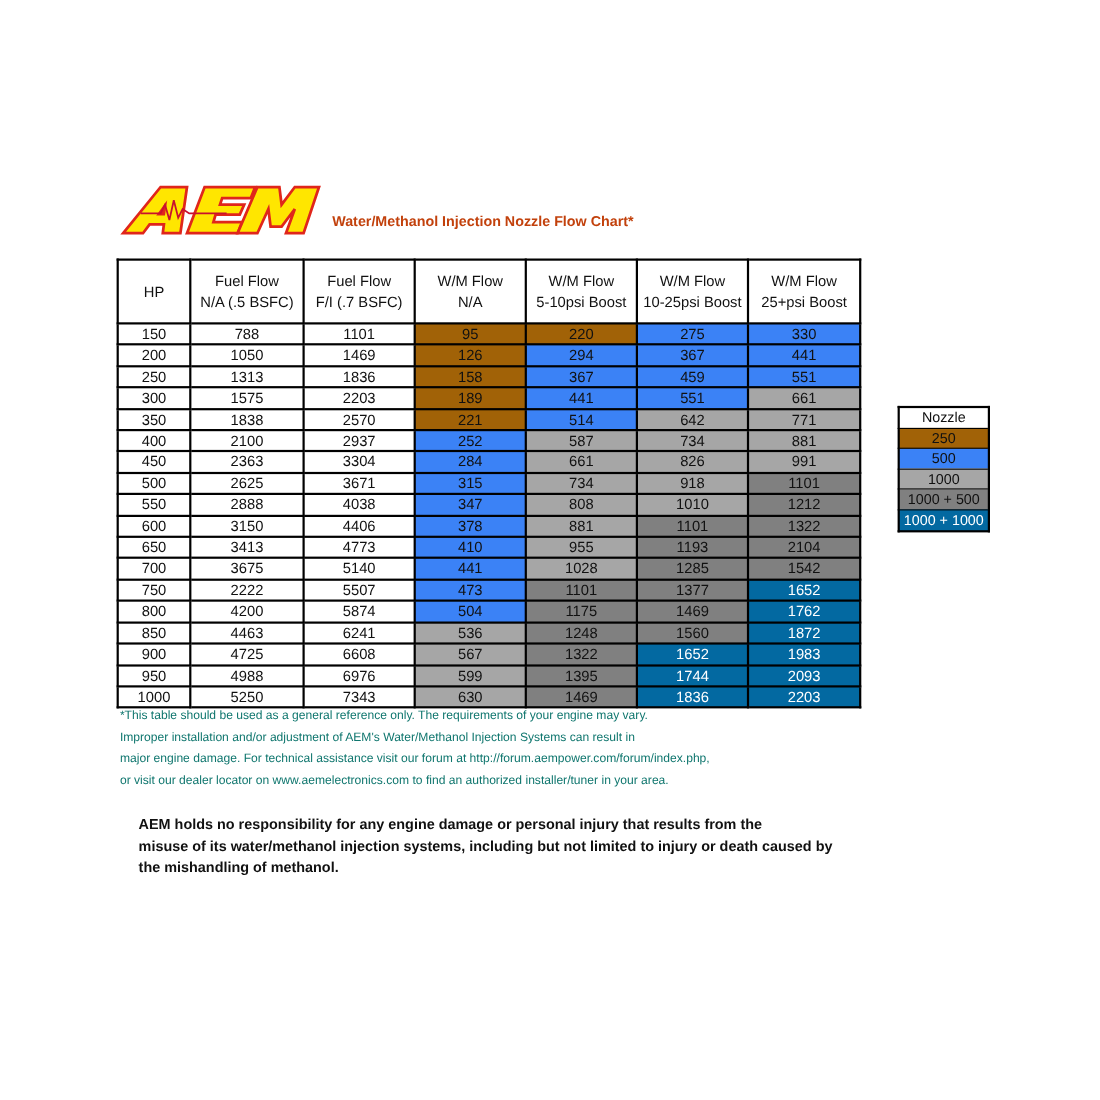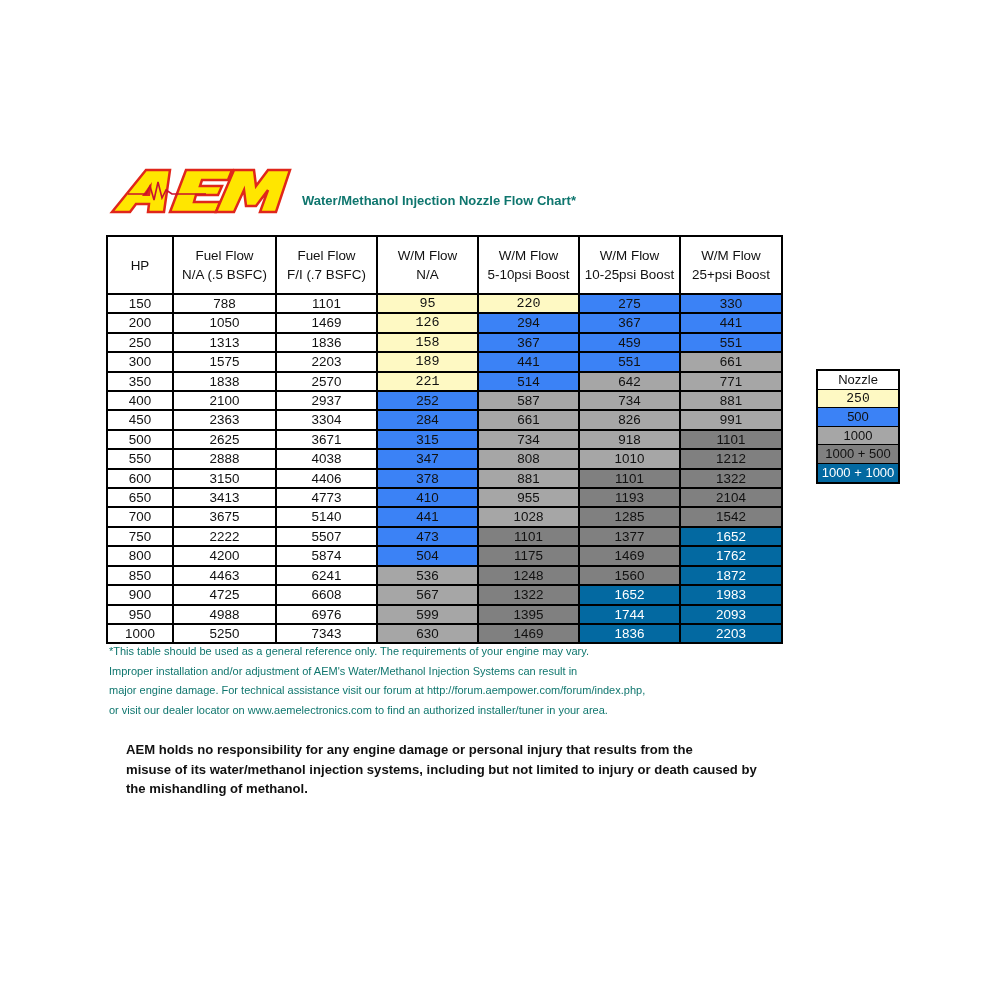--- a/index.html
+++ b/index.html
@@ -1,31 +1,31 @@
 <!DOCTYPE html>
 <html><head>
 <meta charset="utf-8">
 <style>
   html, body { margin:0; padding:0; background:#ffffff; }
   body { width:1000px; height:1000px; position:relative; overflow:hidden;
          font-family:"Liberation Sans", "DejaVu Sans", sans-serif; color:#111; }
   .logo { position:absolute; left:106px; top:166px; width:186px; height:62px; }
   .logo-sub { position:absolute; left:108px; top:213px; font-size:10.5px; font-weight:bold;
               font-style:italic; color:#2a2a2a; letter-spacing:-0.1px; white-space:nowrap; }
-  .title { position:absolute; left:302px; top:193px; font-size:13px; font-weight:bold; color:#0f766e; white-space:nowrap; }
+  .title { position:absolute; left:302px; top:193px; font-size:13px; font-weight:bold; color:#c2410c; white-space:nowrap; }
 
   table.flow { position:absolute; left:106px; top:235px; border-collapse:collapse;
                border:2px solid #000; font-size:13.4px; }
   table.flow th, table.flow td { border:2px solid #000; text-align:center; padding:0; }
   table.flow th { height:56px; font-weight:normal; line-height:19px; background:#fff; font-size:13.4px; }
   table.flow td { height:17.4px; line-height:17.4px; }
   col.c-hp { width:66px; } col.c-fna { width:103px; } col.c-ffi { width:101px; }
   col.c-w { width:101px; } col.c-w4 { width:102px; }
   .lv0 { background:#ffffff;margin-left:13px; }
-  .lv1 { background:#fef9c3;font-family:Liberation Mono, monospace; }
+  .lv1 { background:#a16207; }
   .lv2 { background:#3b82f6; }
   .lv3 { background:#a6a6a6; }
   .lv4 { background:#808080; }
   .lv5 { background:#0369a1; color:#ffffff; }
 
   table.legend { position:absolute; left:816px; top:369px; border-collapse:collapse; border:2px solid #000; font-size:13px; }
   table.legend td { width:80px; height:17.6px; line-height:17.6px; text-align:center; border:1px solid #000; padding:0; }
 
   .notes { position:absolute; left:109px; top:642px; width:700px; font-size:11px; line-height:19.6px; color:#0f766e; }
   .disclaimer { position:absolute; left:109px; top:740px; width:700px; font-size:13.1px; line-height:19.6px; font-weight:bold; color:#111;margin-left:17px; }

